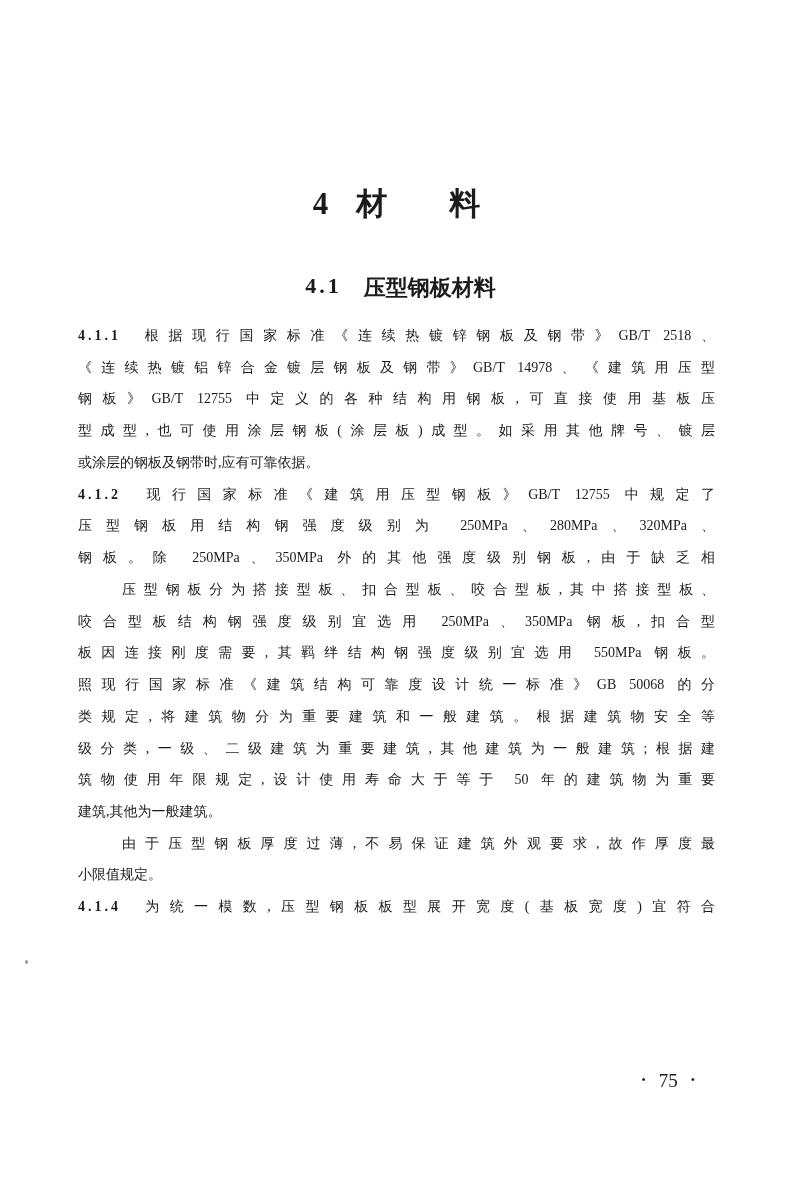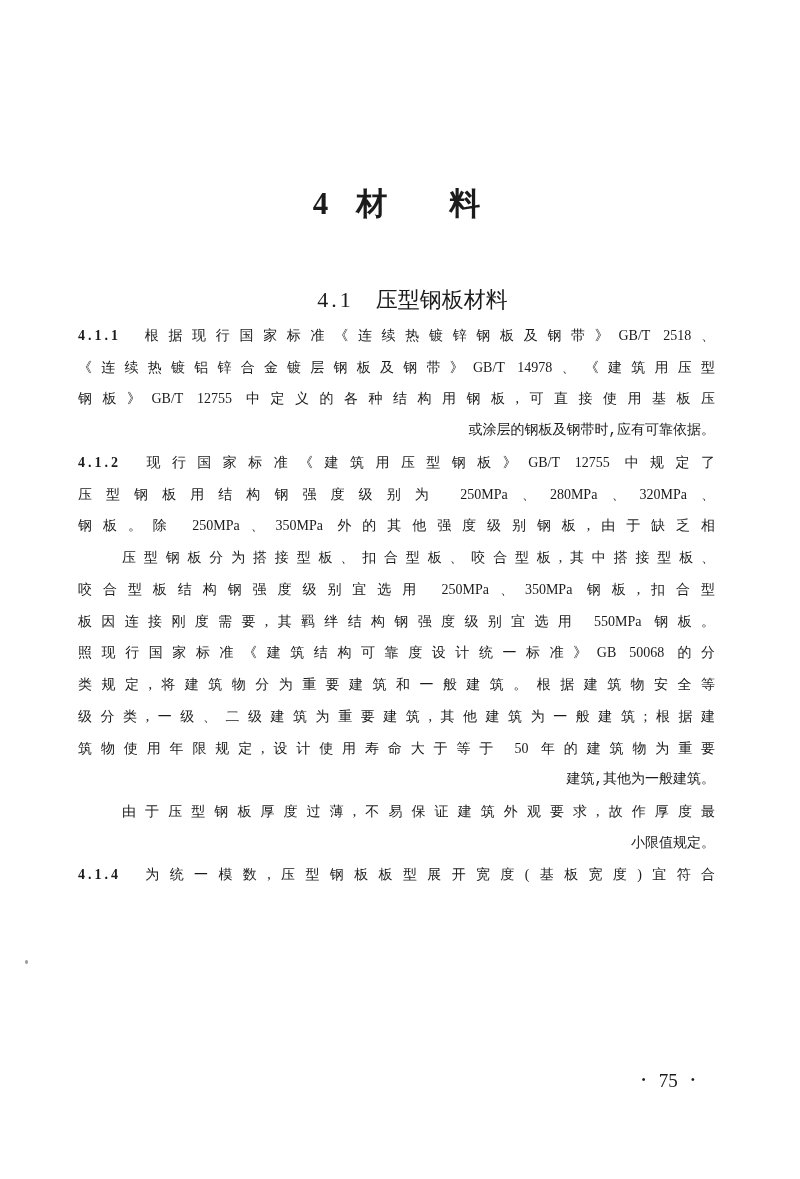--- a/index.html
+++ b/index.html
@@ -31,26 +31,26 @@
     letter-spacing: 0;
   }
   .chapter .g1 { margin-left: 28px; }
   .chapter .g2 { margin-left: 62px; }
   
   .section {
     position: absolute;
     top: 269px;
     left: 78px;
     width: 637px;
-    margin: 16px;
+    margin: 4px;
     display: flex;
     justify-content: center;
-    align-items: center;
+    align-items: flex-start;
     font-size: 22px;
-    font-weight: normal;
+    font-weight: bold;
   }
   .section .sec-num {
     letter-spacing: 3px;
     margin-right: 22px;
   }
   
   .bodytext {
     position: absolute;
     top: 320px;
     left: 78px;
@@ -59,23 +59,22 @@
     line-height: 31.74px;
   }
   .line {
     text-align: justify;
     text-align-last: justify;
     height: 31.74px;
     overflow: visible;
     white-space: normal;
   }
   .line.end {
-    text-align: right;
+    text-align: left;
     text-align-last: auto;
-    font-family: Liberation Mono, monospace;
   }
   .line.indent {
     padding-left: 44px;
   }
   .num {
     font-weight: bold;
     letter-spacing: 3px;
     margin-right: 14px;
   }
   
@@ -117,20 +116,21 @@
 
   <h2 class="section">
     <span class="sec-num">4.1</span>
     <span>压型钢板材料</span>
   </h2>
 
   <div class="bodytext" id="bodytext">
       <div class="line"><b class="num">4.1.1</b><span>根据现行国家标准《连续热镀锌钢板及钢带》GB/T 2518、</span></div>
       <div class="line"><span>《连续热镀铝锌合金镀层钢板及钢带》GB/T 14978、《建筑用压型</span></div>
       <div class="line"><span>钢板》GB/T 12755 中定义的各种结构用钢板,可直接使用基板压</span></div>
+      <div class="line"><span>型成型,也可使用涂层钢板(涂层板)成型。如采用其他牌号、镀层</span></div>
       <div class="line end"><span>或涂层的钢板及钢带时,应有可靠依据。</span></div>
       <div class="line"><b class="num">4.1.2</b><span>现行国家标准《建筑用压型钢板》GB/T 12755 中规定了</span></div>
       <div class="line"><span>压型钢板用结构钢强度级别为 250MPa、280MPa、320MPa、</span></div>
       <div class="line"><span>钢板。除 250MPa、350MPa 外的其他强度级别钢板,由于缺乏相</span></div>
       <div class="line indent"><span>压型钢板分为搭接型板、扣合型板、咬合型板,其中搭接型板、</span></div>
       <div class="line"><span>咬合型板结构钢强度级别宜选用 250MPa、350MPa 钢板,扣合型</span></div>
       <div class="line"><span>板因连接刚度需要,其羁绊结构钢强度级别宜选用 550MPa 钢板。</span></div>
       <div class="line"><span>照现行国家标准《建筑结构可靠度设计统一标准》GB 50068 的分</span></div>
       <div class="line"><span>类规定,将建筑物分为重要建筑和一般建筑。根据建筑物安全等</span></div>
       <div class="line"><span>级分类,一级、二级建筑为重要建筑,其他建筑为一般建筑;根据建</span></div>

